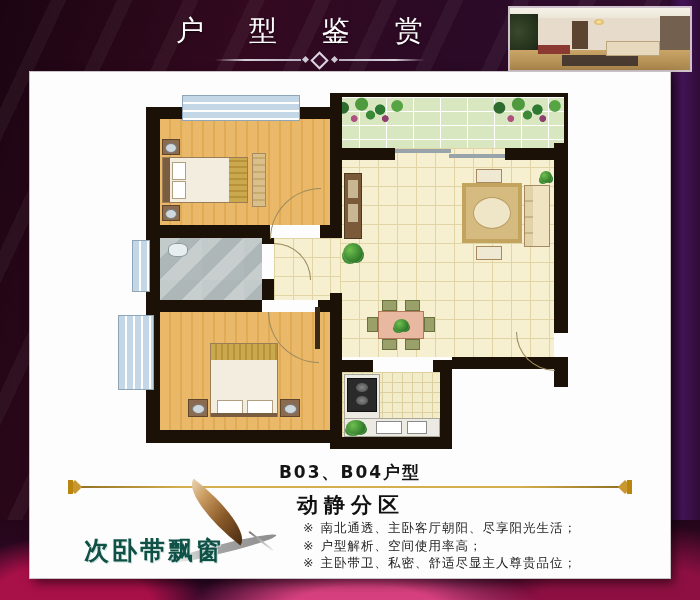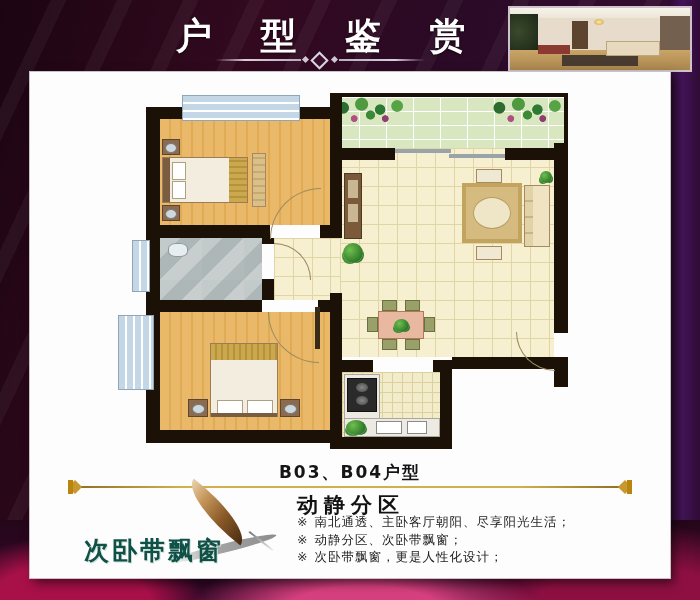--- a/index.html
+++ b/index.html
@@ -12,21 +12,21 @@
       background:repeating-linear-gradient(115deg,transparent 0 46px,rgba(255,255,255,.045) 46px 60px);}
   #bg-right{left:668px;top:0;width:32px;height:600px;
       background:linear-gradient(90deg,#2c0a2e,#431457 45%,#2f0b36);}
   #bg-petals{left:0;top:520px;width:700px;height:80px;
       background:
         radial-gradient(ellipse 180px 90px at 10% 105%,#a81048 0 45%,transparent 75%),
         radial-gradient(ellipse 260px 110px at 52% 130%,#d6407e 0 35%,transparent 70%),
         radial-gradient(ellipse 240px 120px at 90% 115%,#8e1042 0 40%,transparent 75%),
         linear-gradient(#24061a,#36092a);}
   
-  #page-title{left:176px;top:12px;color:#ffffff;font-size:36px;font-weight:bold;letter-spacing:18px;
+  #page-title{left:176px;top:12px;color:#ffffff;font-size:28px;font-weight:normal;letter-spacing:18px;
       text-shadow:0 1px 2px rgba(0,0,0,.6);white-space:nowrap;}
   .flo-line{top:5px;height:2px;background:linear-gradient(90deg,transparent,#d6cfda 35%,#b8aec0);}
   .flo-diamond{width:9px;height:9px;border:2px solid #ddd6e2;transform:rotate(45deg);background:#3a0f2c;}
   .flo-dsmall{width:5px;height:5px;background:#cfc6d4;transform:rotate(45deg);}
   
   #photo{left:508px;top:6px;width:180px;height:62px;border:2px solid #cfc2cc;background:#d9ccb9;overflow:hidden;}
   
   #panel{left:30px;top:72px;width:640px;height:506px;background:#fdfdfd;
       box-shadow:0 0 0 1px #c9c2c6,4px 5px 10px rgba(0,0,0,.55);}
   
@@ -58,21 +58,21 @@
   .smplant{border-radius:50%;
       background:radial-gradient(circle at 35% 35%,#6fbf4f,#2f7a2a 70%);
       box-shadow:3px 2px 0 -2px #2f7a2a,-3px 3px 0 -2px #3f8f34;}
   .furn{position:absolute;box-sizing:border-box;}
   
   #unit-label{left:30px;top:461px;width:640px;text-align:center;font-size:17px;font-weight:bold;color:#151515;letter-spacing:2px;}
   #gold-line{left:68px;top:486px;width:564px;height:2px;background:linear-gradient(90deg,#8a6a1f,#d4af4e 20%,#d4af4e 80%,#8a6a1f);}
   .gold-orn{width:10px;height:10px;background:#c9972f;transform:rotate(45deg);top:-4px;}
   .gold-orn2{width:5px;height:14px;background:#b8860f;top:-6px;}
   #unit-type{left:297px;top:491px;font-size:21px;font-weight:bold;color:#111;letter-spacing:6px;}
-  #bullets{left:297px;top:515px;width:372px;list-style:none;margin:0;padding:0;}
+  #bullets{left:297px;top:515px;width:372px;list-style:none;margin:6px;padding:0;}
   #bullets li{font-size:12.5px;color:#222;letter-spacing:1px;line-height:14.5px;margin-bottom:3px;white-space:nowrap;}
   #bullets .mk{margin-right:6px;color:#333;}
   #analysis-heading{left:84px;top:534px;font-size:25px;font-weight:bold;color:#0f5147;letter-spacing:3px;
       text-shadow:1px 1px 0 #cfe0da;}
   #feather-wrap{left:150px;top:492px;width:140px;height:80px;}
   #feather-shadow{left:18px;top:52px;width:110px;height:9px;transform:rotate(-14deg);
       background:linear-gradient(90deg,transparent,rgba(60,60,60,.45) 40%,rgba(30,30,30,.5));border-radius:50%;}
   #feather-body{left:28px;top:8px;width:78px;height:24px;transform:rotate(-142deg);
       border-radius:0 100% 0 100%;
       background:linear-gradient(90deg,#4a2c12,#8a5a28 40%,#c99a5f 75%,#e8d3b0);}
@@ -231,22 +231,22 @@
   <div class="abs gold-orn" style="left:2px;"></div>
   <div class="abs gold-orn2" style="left:0;"></div>
   <div class="abs gold-orn" style="right:2px;"></div>
   <div class="abs gold-orn2" style="right:0;"></div>
 </div>
 
 <div class="abs" id="unit-type">动静分区</div>
 
 <ul class="abs" id="bullets">
   <li><span class="mk">※</span><span>南北通透、主卧客厅朝阳、尽享阳光生活；</span></li>
-  <li><span class="mk">※</span><span>动静分区、次卧带飘窗；</span></li>
-  <li><span class="mk">※</span><span>次卧带飘窗，更是人性化设计；</span></li>
+  <li><span class="mk">※</span><span>户型解析、空间使用率高；</span></li>
+  <li><span class="mk">※</span><span>主卧带卫、私密、舒适尽显主人尊贵品位；</span></li>
 </ul>
 
 <div class="abs" id="feather-wrap">
   <div class="abs" id="feather-shadow"></div>
   <div class="abs" id="feather-body"></div>
   <div class="abs" id="feather-nib"></div>
 </div>
 <div class="abs" id="analysis-heading">次卧带飘窗</div>
 
 </body></html>

